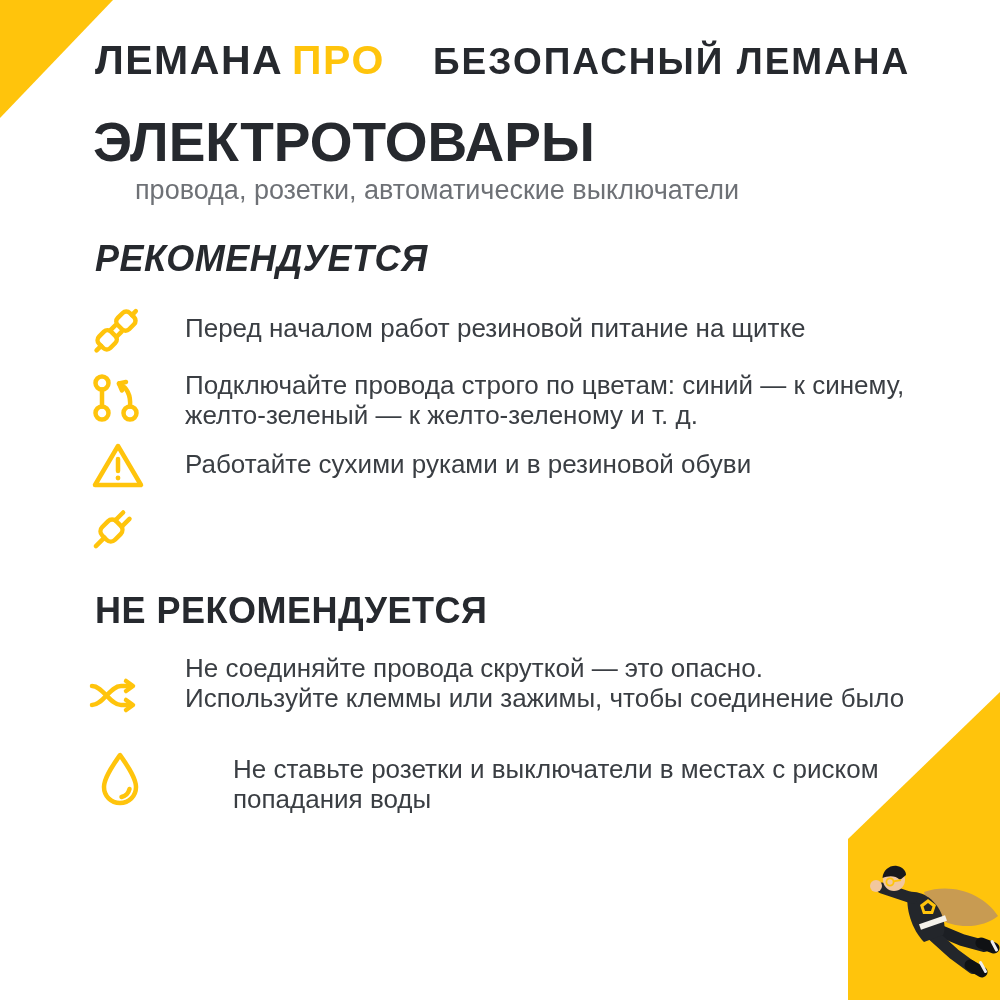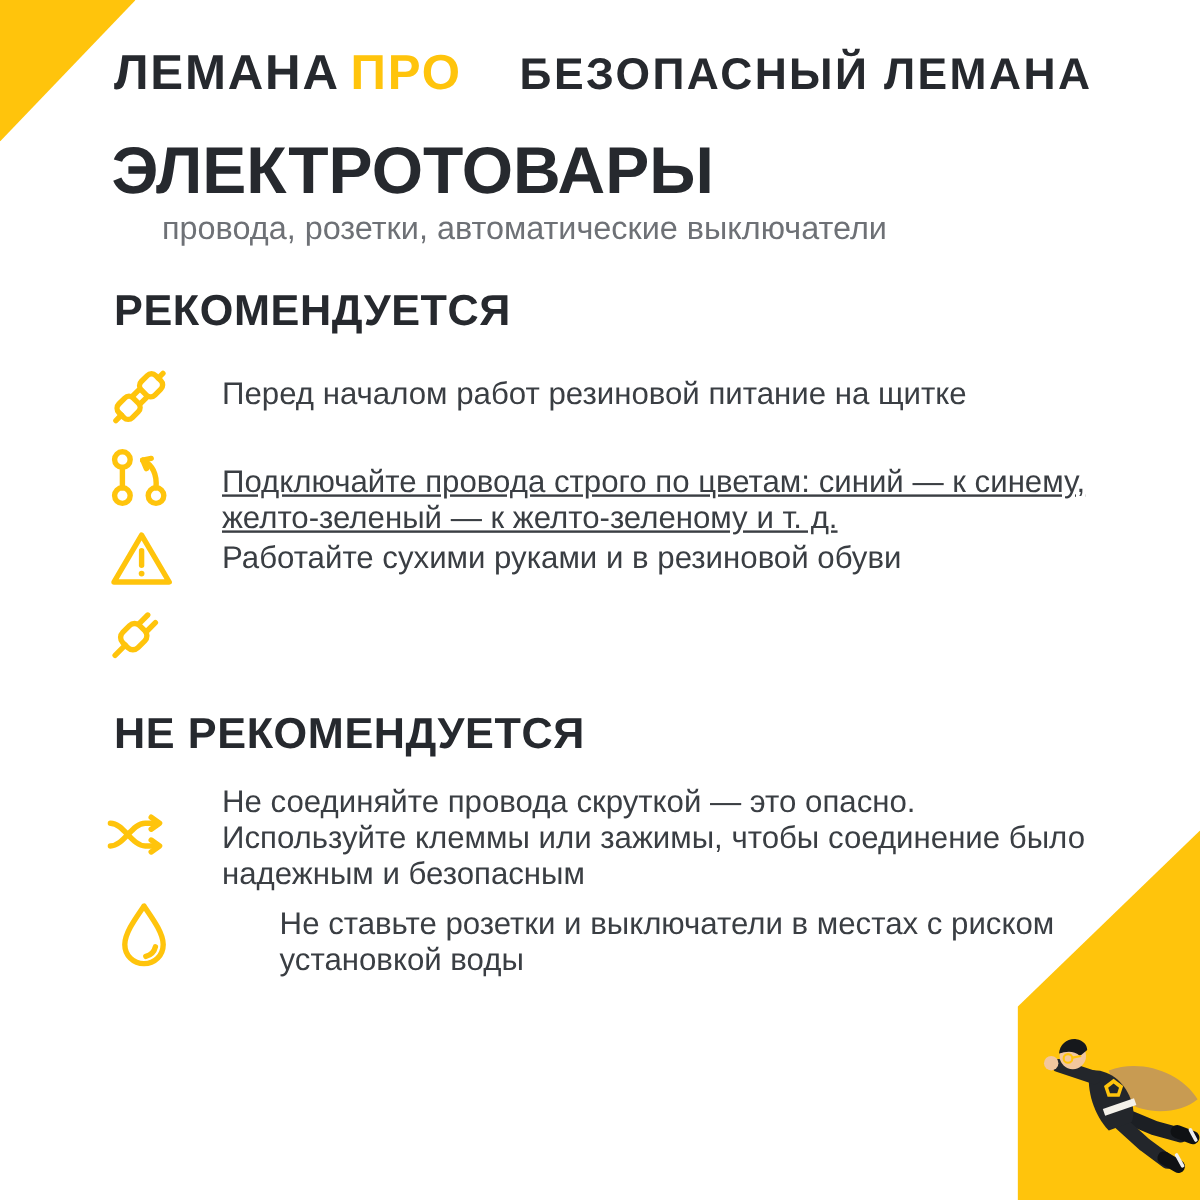--- a/index.html
+++ b/index.html
@@ -18,26 +18,26 @@
   .logo-dark{color:var(--heading-color,#26292E);}
   .logo-yellow{color:var(--accent-yellow,#FFC40C);margin-left:9px;}
   .program{position:absolute;left:433px;top:42px;line-height:40px;font-size:37px;
     font-weight:800;letter-spacing:2px;color:var(--heading-color,#26292E);white-space:nowrap;}
   .title{position:absolute;left:93px;top:112px;margin:0;line-height:60px;font-size:55px;
     font-weight:800;letter-spacing:0;color:var(--heading-color,#26292E);white-space:nowrap;}
   .subtitle{position:absolute;left:95px;top:174px;line-height:32px;font-size:27px;
     color:var(--muted-color,#6E7176);white-space:nowrap;margin-left:40px;}
   .sec{position:absolute;left:95px;margin:0;line-height:40px;font-size:36px;
     font-weight:800;letter-spacing:.5px;color:var(--heading-color,#26292E);white-space:nowrap;}
-  .sec-rec{top:239px;}
+  .sec-rec{top:239px;font-style:italic;}
   .sec-notrec{top:591px;}
   .txt{position:absolute;left:185px;font-size:26px;line-height:30px;
     color:var(--body-color,#3A3E43);white-space:nowrap;}
   .t1{top:313px;}
-  .t2{top:386px;text-decoration:underline;}
+  .t2{top:370px;}
   .t3{top:449px;}
   .t4{top:514px;}
   .t5{top:653px;}
   .t6{top:754px;margin-left:48px;}
   .ic{position:absolute;}
   .ic *{vector-effect:non-scaling-stroke;}
   .i1{left:85px;top:300px;width:62px;height:62px;}
   .i2{left:92px;top:373px;width:52px;height:52px;}
   .i3{left:90px;top:440px;width:56px;height:50px;}
   .i4{left:84px;top:496px;width:62px;height:62px;}
@@ -114,30 +114,29 @@
 
   <svg class="ic i5" viewBox="0 0 54 46">
     <path class="stroke" d="M4 13 C15 13 22 32 33 32 L43 32"></path>
     <polyline class="stroke" points="38,27 45,32 38,37"></polyline>
     <path class="stroke" d="M4 32 C15 32 22 13 33 13 L43 13"></path>
     <polyline class="stroke" points="38,8 45,13 38,18"></polyline>
   </svg>
   <div class="txt t5">
     <div>Не соединяйте провода скруткой — это опасно.</div>
     <div>Используйте клеммы или зажимы, чтобы соединение было</div>
-    <div>надежным и безопасным</div>
   </div>
 
   <svg class="ic i6" viewBox="0 0 42 56">
     <path class="stroke" d="M21 4 C15 13 5 26 5 36 C5 45 12 52 21 52 C30 52 37 45 37 36 C37 26 27 13 21 4 Z"></path>
     <path class="stroke" d="M30.5 38 C29.5 42 26.5 45 22.5 46"></path>
   </svg>
   <div class="txt t6">
     <div>Не ставьте розетки и выключатели в местах с риском</div>
-    <div>установкой воды</div>
+    <div>попадания воды</div>
   </div>
 
   <svg class="corner-br" viewBox="0 0 152 308">
     <polygon points="152,0 0,147 0,308 152,308" fill="var(--accent-yellow,#FFC40C)"></polygon>
     <g>
       <path d="M76 200 C104 190 136 202 150 224 C136 236 108 238 90 226 C84 216 78 208 76 200 Z" fill="var(--cape-color,#C89B52)"></path>
       <path d="M90 238 L114 248 L136 254" stroke="#1C1F24" stroke-width="12" fill="none" stroke-linecap="round" stroke-linejoin="round"></path>
       <path d="M86 244 L106 262 L125 276" stroke="#23262B" stroke-width="12" fill="none" stroke-linecap="round" stroke-linejoin="round"></path>
       <path d="M133 251 L146 256" stroke="#0F1114" stroke-width="11" fill="none" stroke-linecap="round"></path>
       <path d="M144 249.5 L148.5 258" stroke="#EDEDED" stroke-width="3" fill="none" stroke-linecap="round"></path>

